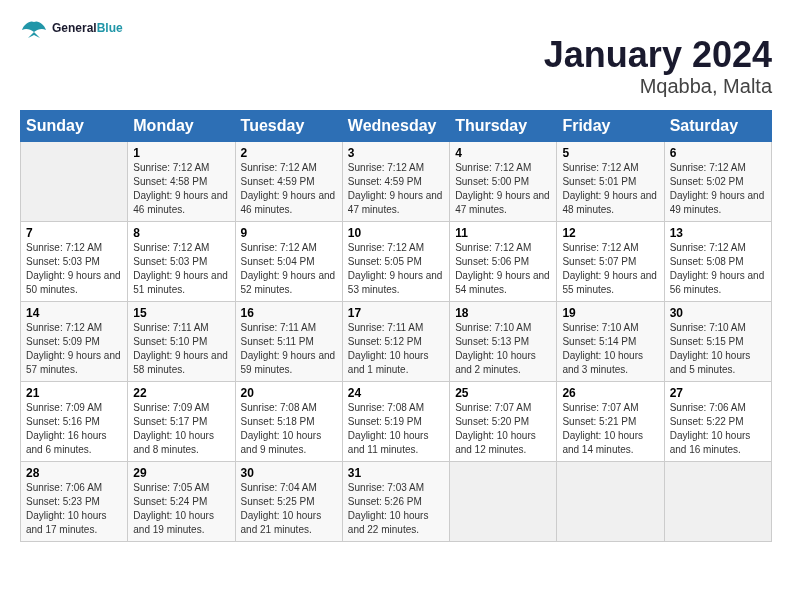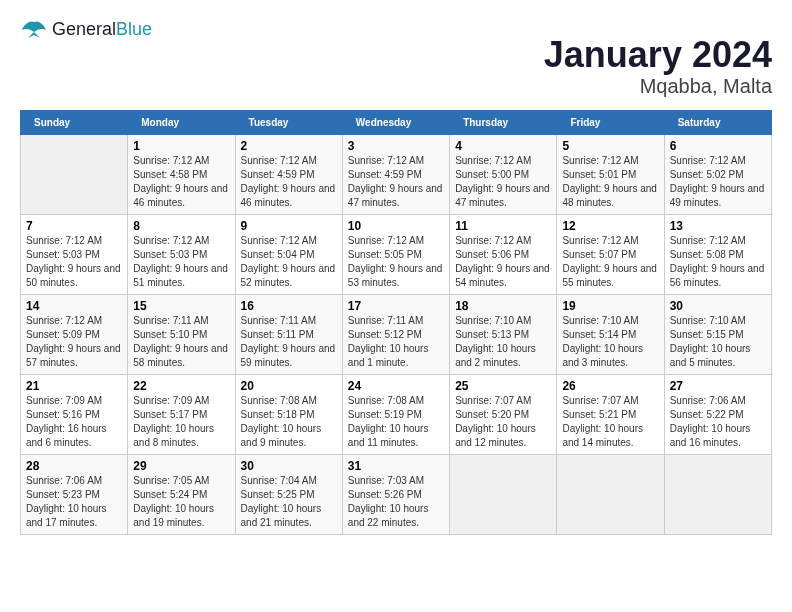--- a/index.html
+++ b/index.html
@@ -44,23 +44,23 @@
       color: #444;
     }
     table {
       width: 100%;
       border-collapse: collapse;
       font-size: 10.5px;
     }
     thead tr th {
       background-color: #2d6fb5;
       color: #fff;
-      font-size: 10px;
+      font-size: 16px;
       font-weight: bold;
-      padding: 6px 13px;
+      padding: 6px 5px;
       text-align: left;
       border: 1px solid #2d6fb5;
     }
     tbody tr td {
       border: 1px solid #ccc;
       vertical-align: top;
       padding: 4px 5px;
       min-width: 100px;
       height: 72px;
       background: #fff;
@@ -90,21 +90,21 @@
 <body>
 
 <div class="page">
   <div class="header">
     <div class="logo">
       <svg class="logo-bird" viewBox="0 0 28 22" xmlns="http://www.w3.org/2000/svg">
         <path d="M14 4 C10 2, 4 6, 2 12 C6 10, 10 11, 14 14 C18 11, 22 10, 26 12 C24 6, 18 2, 14 4Z" fill="#2196a8"></path>
         <path d="M14 14 C12 16, 10 18, 8 20 L14 17 L20 20 C18 18, 16 16, 14 14Z" fill="#2196a8"></path>
       </svg>
       <div>
-        <div style="font-size:18px;font-weight:normal;color:#1a1a2e;line-height:1.15">
+        <div style="font-size:12px;font-weight:bold;color:#1a1a2e;line-height:1.15">
           <span style="color:#1a1a2e">General</span><span style="color:#2196a8">Blue</span>
         </div>
       </div>
     </div>
     <div class="title-block">
       <div class="month-title">January 2024</div>
       <div class="location">Mqabba, Malta</div>
     </div>
   </div>
 

